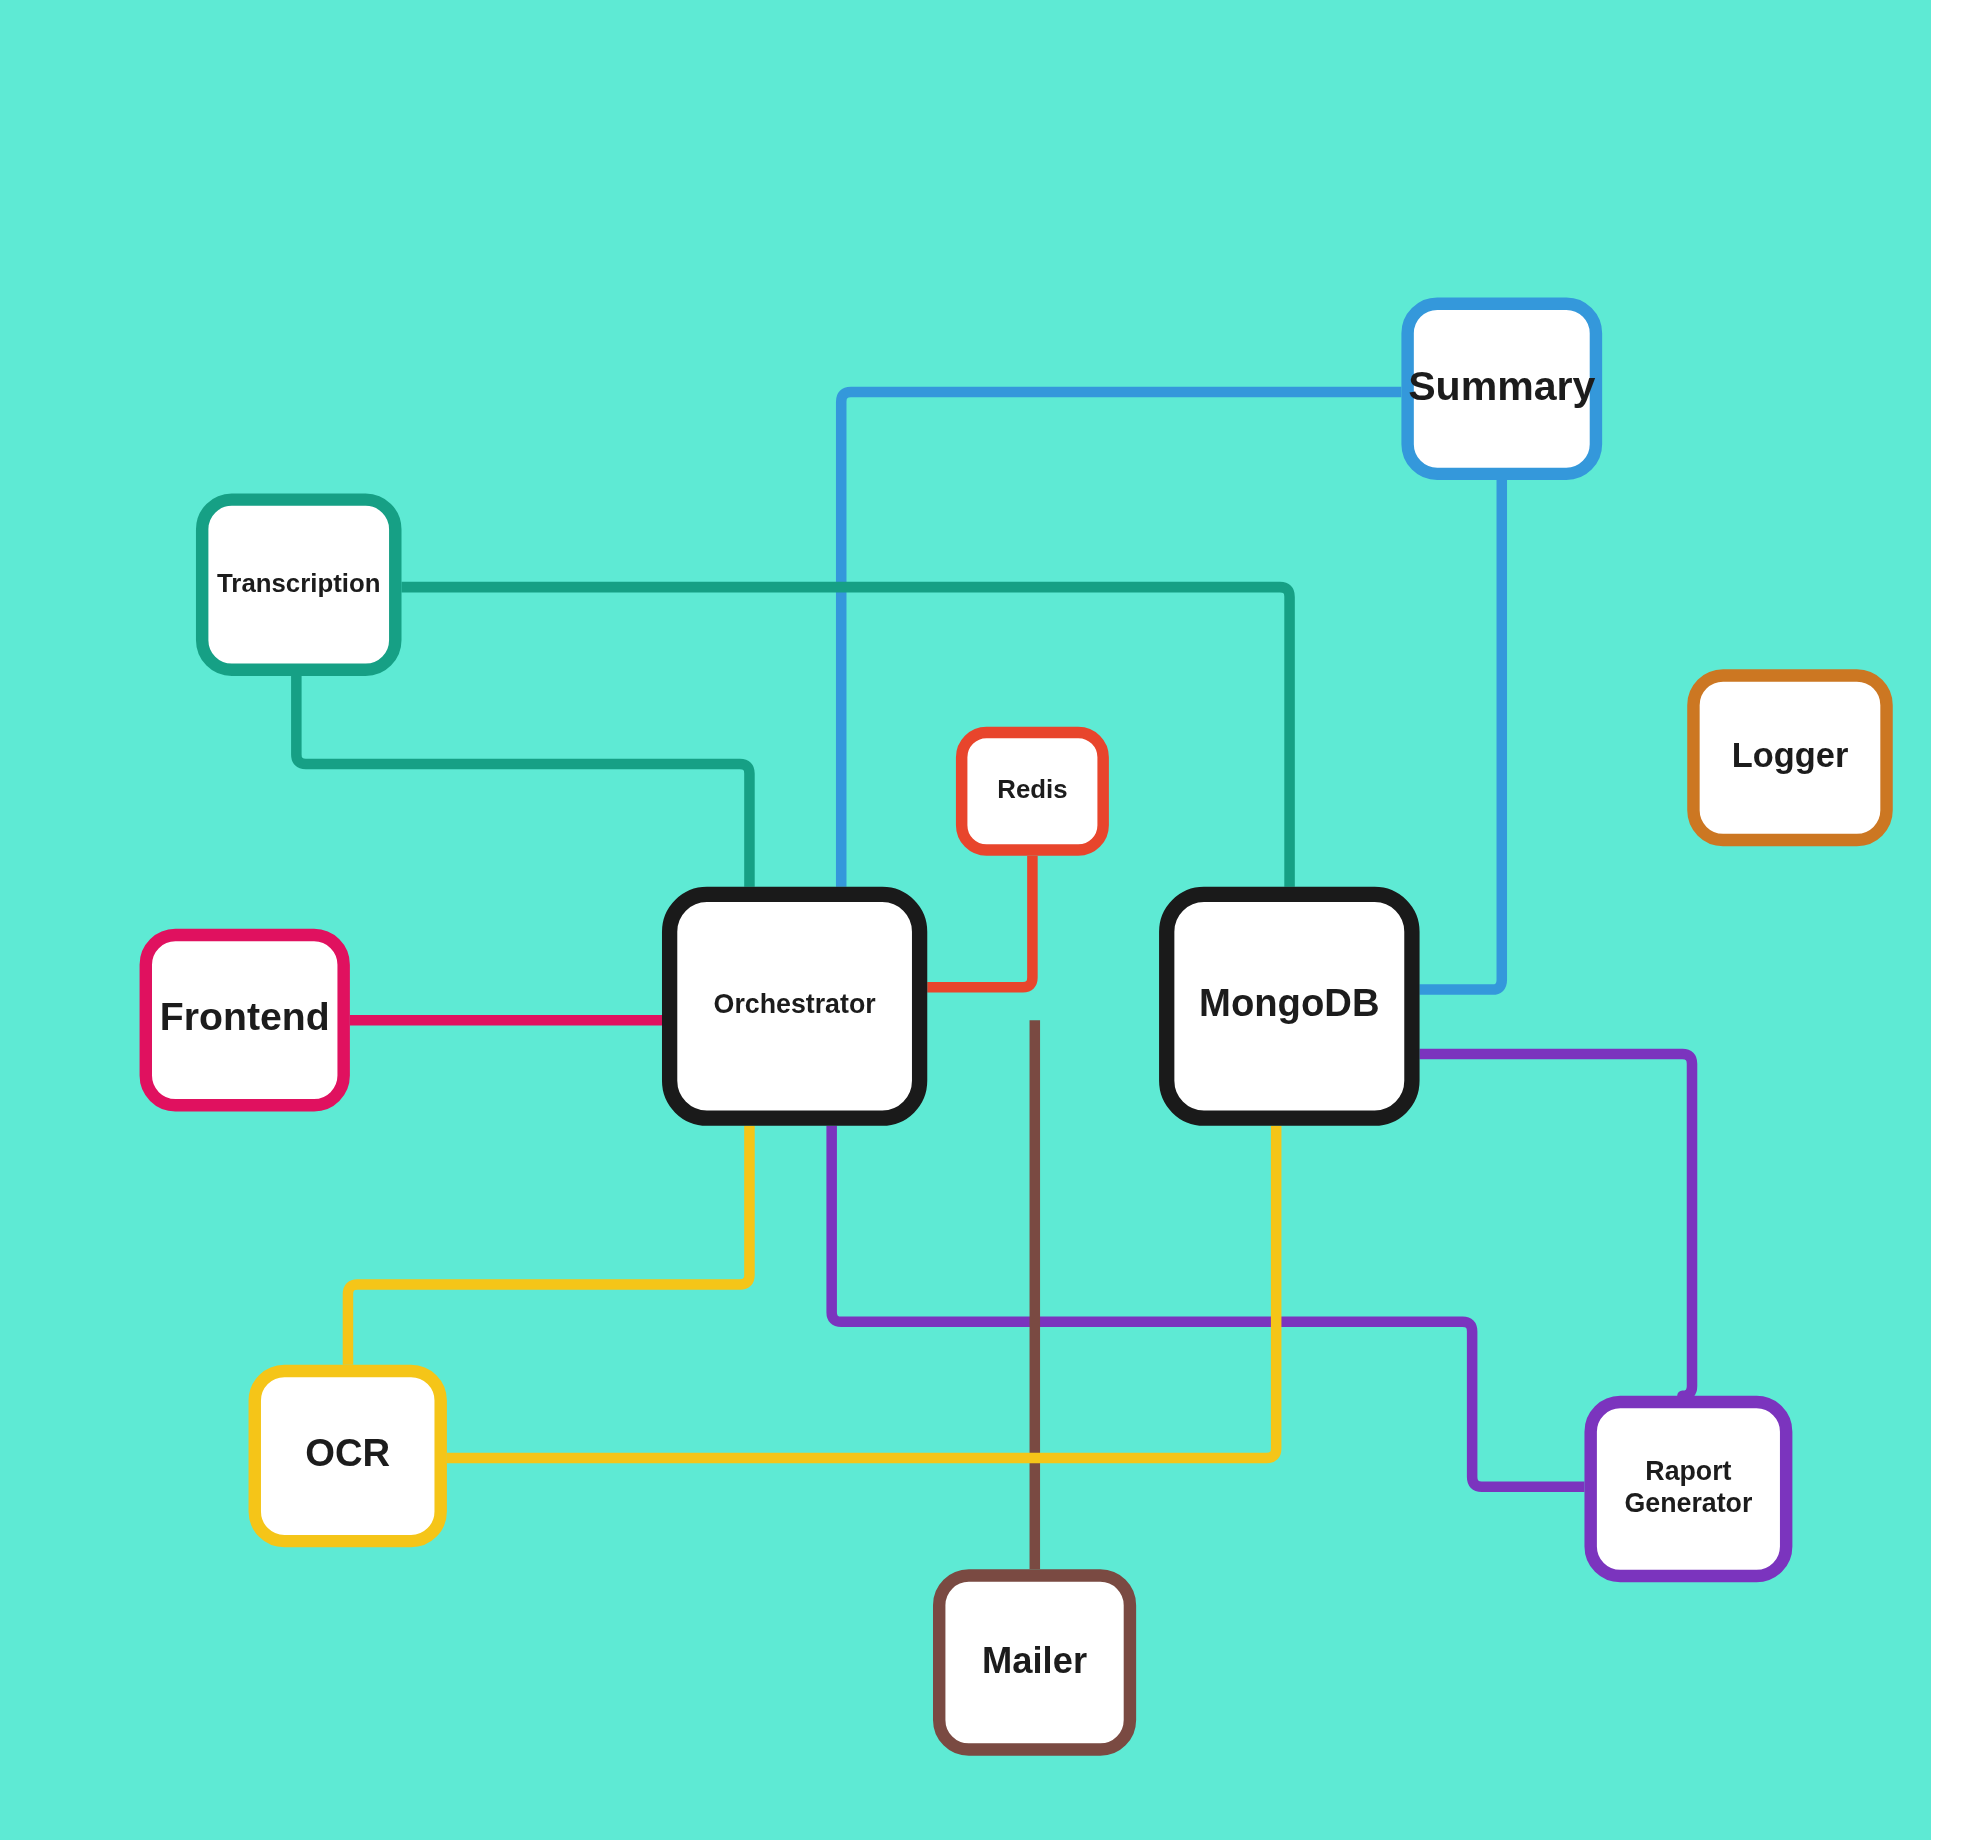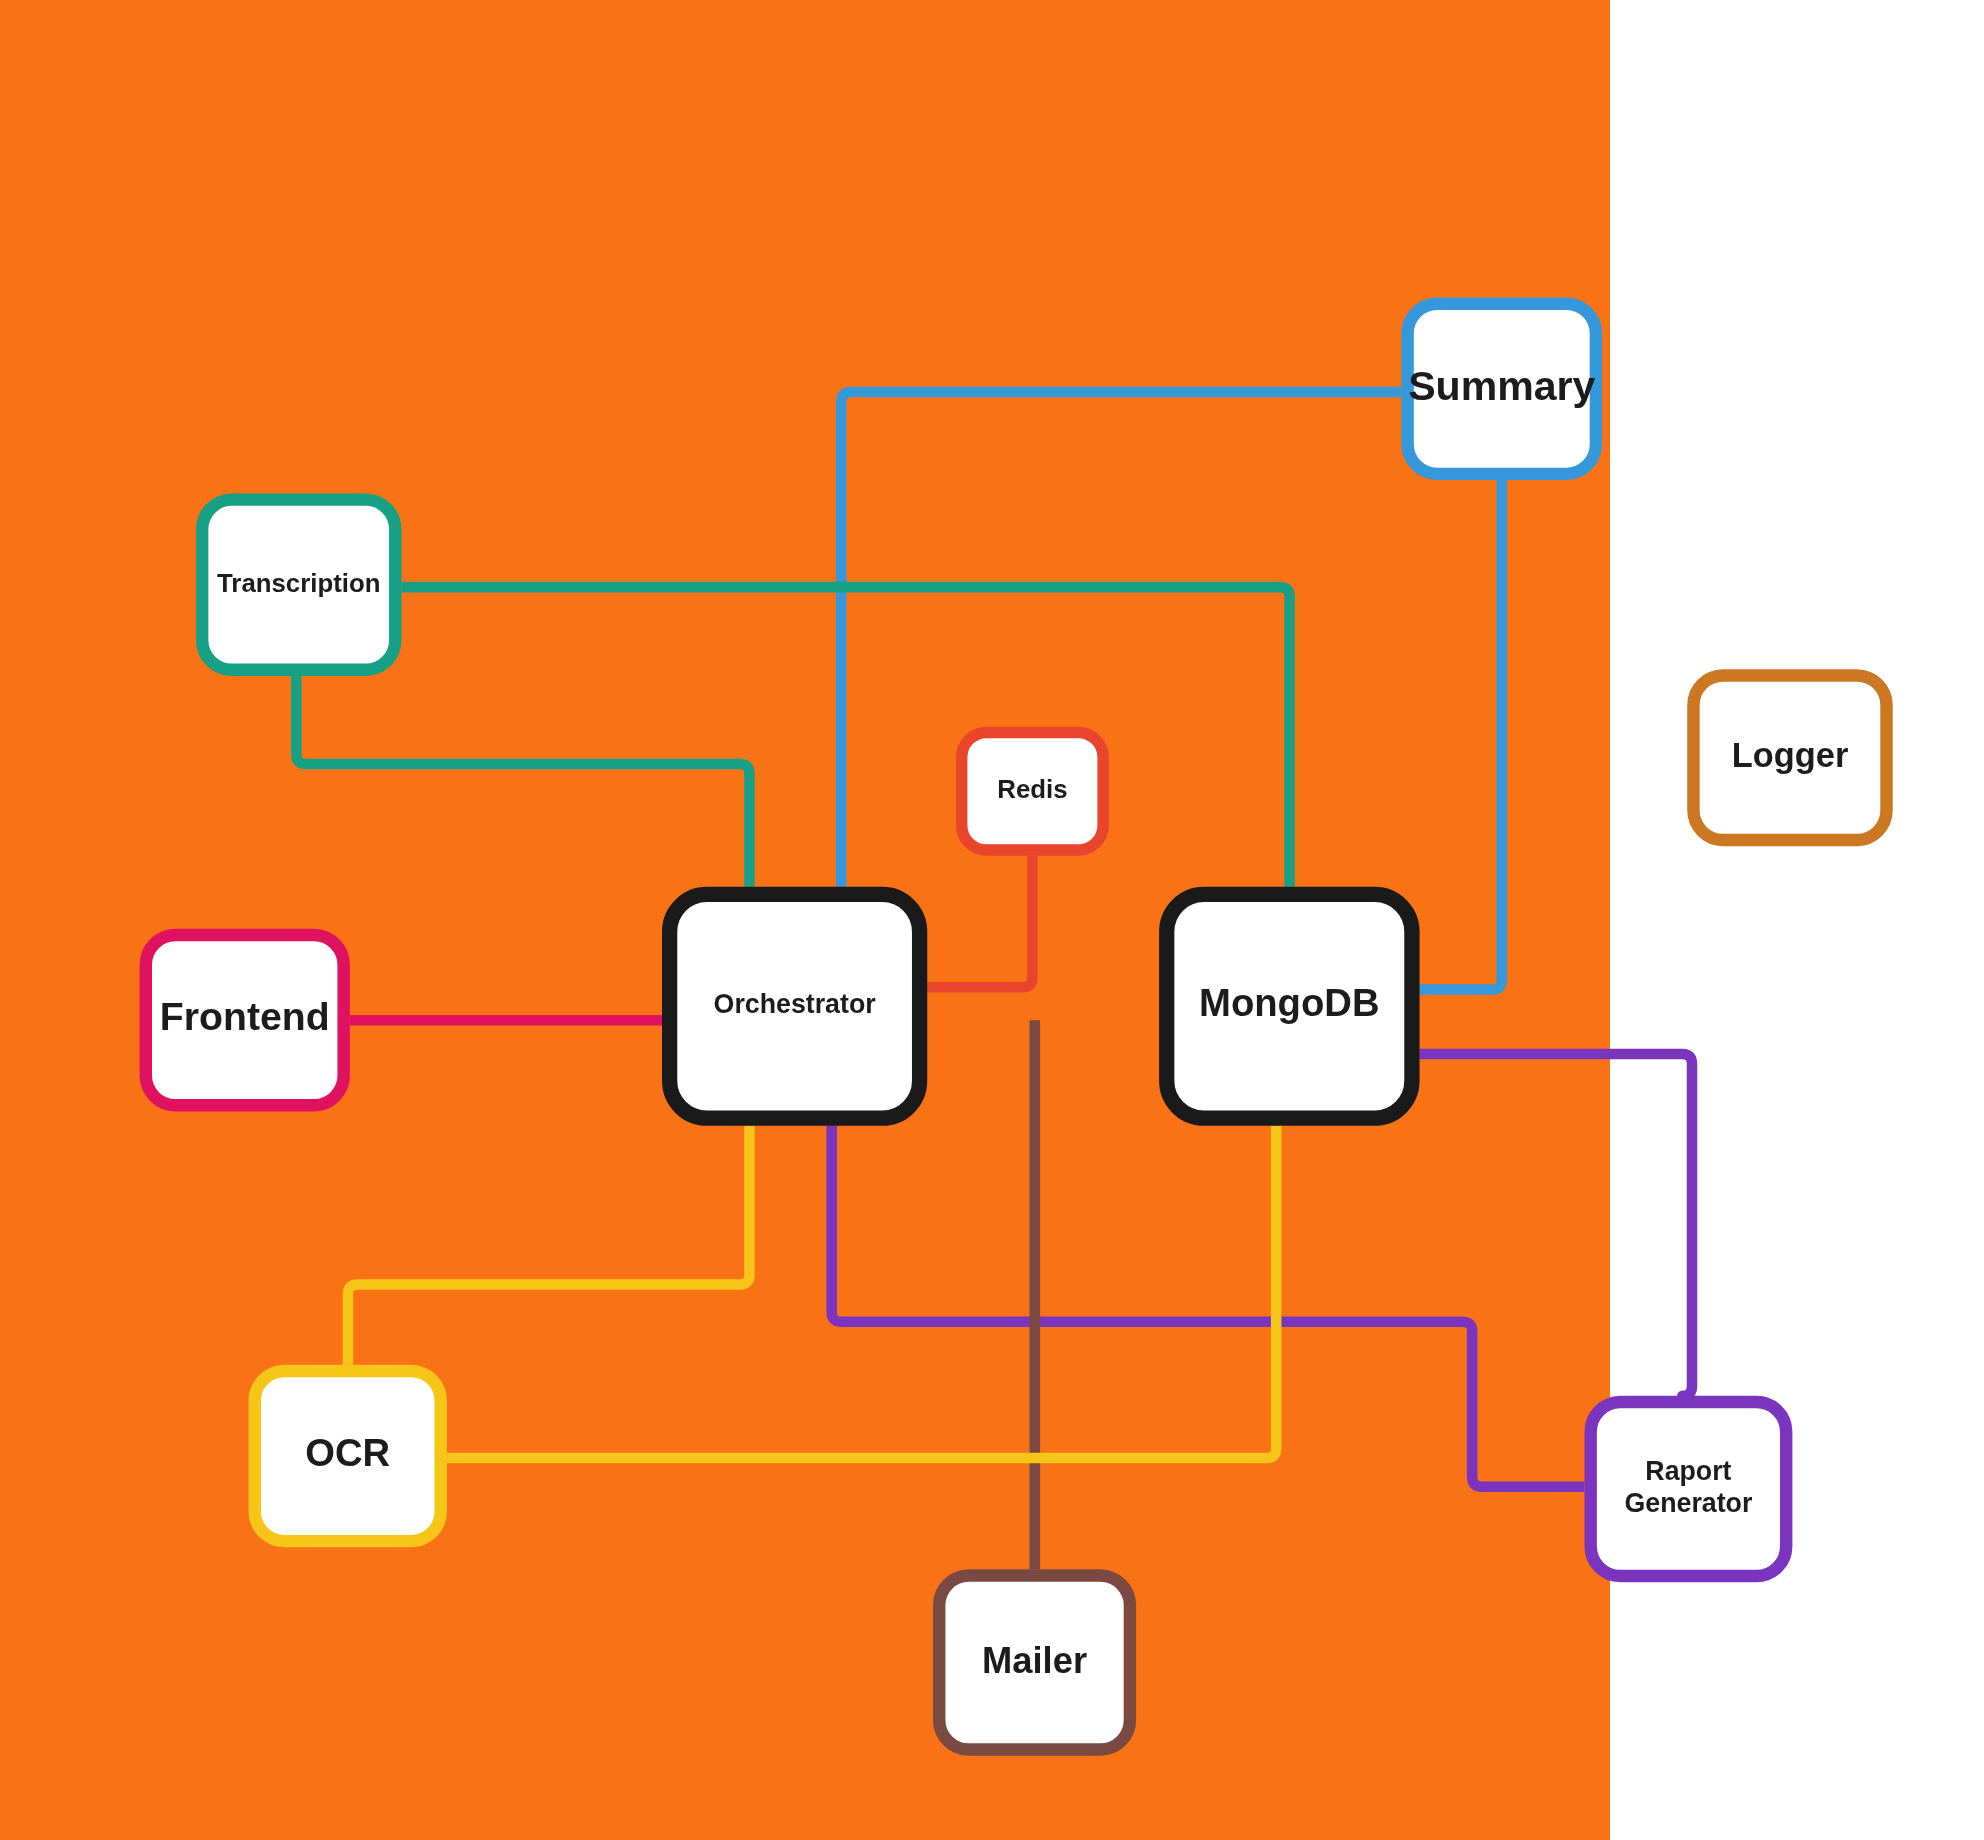--- a/index.html
+++ b/index.html
@@ -9,23 +9,23 @@
     background: #ffffff;
   }
   body {
     width: 1985px;
     height: 1841px;
     font-family: "Liberation Sans", sans-serif;
     overflow: hidden;
   }
   #diagram-root {
     position: relative;
-    width: 1610px;
+    width: 1931px;
     height: 1841px;
-    background: #f97316;
+    background: #5eead4;
   }
   svg#graph-canvas {
     position: absolute;
     inset: 0;
     width: 1985px;
     height: 1841px;
     display: block;
   }
   .edge-path {
     fill: none;

